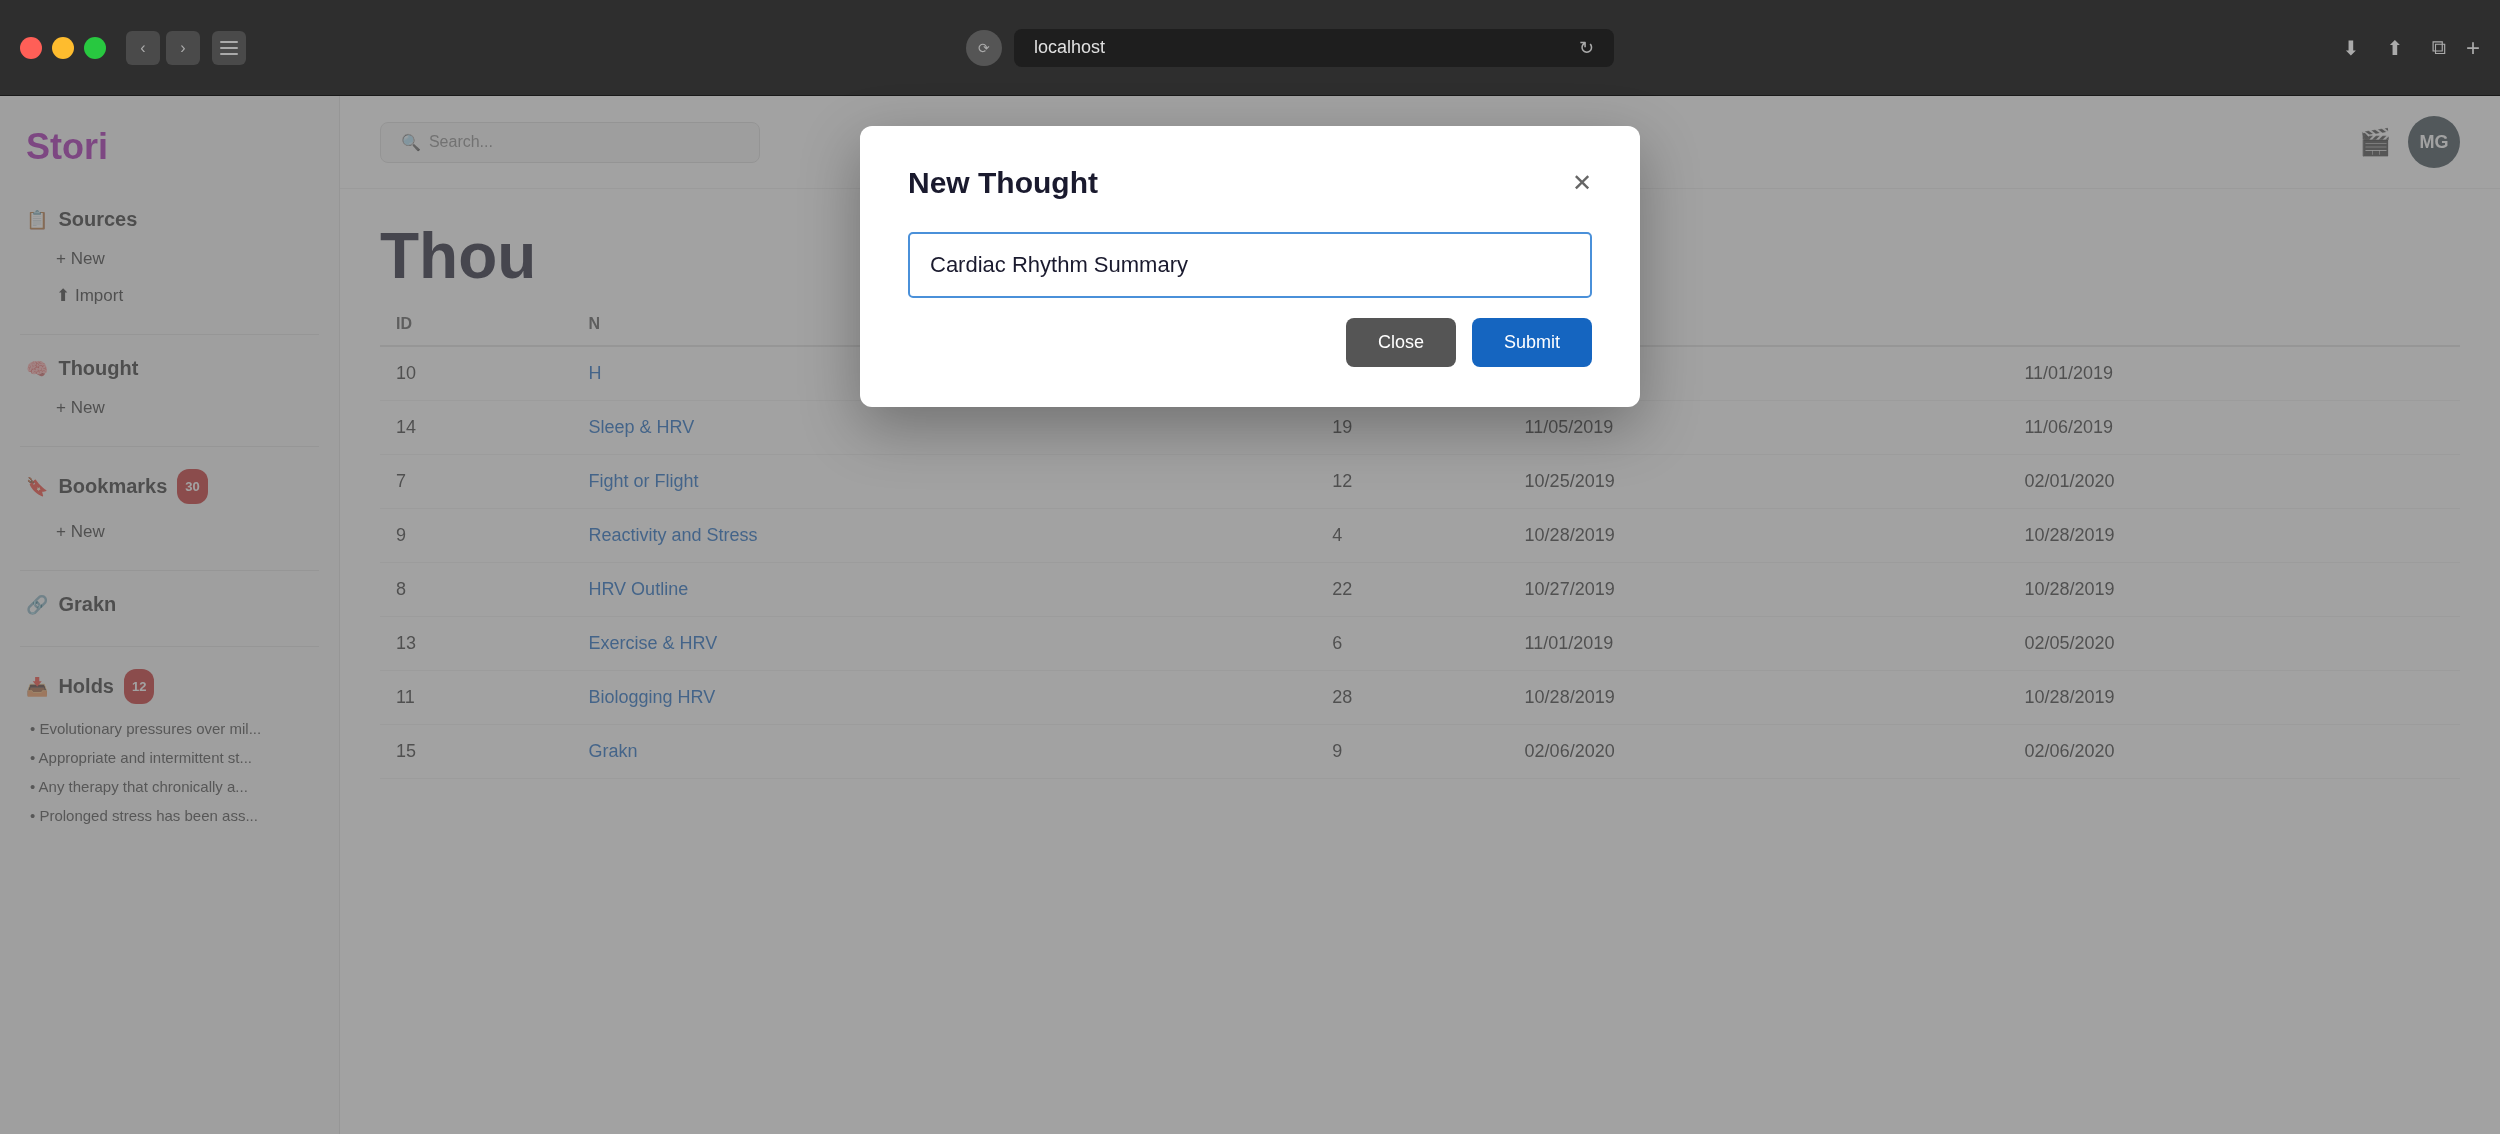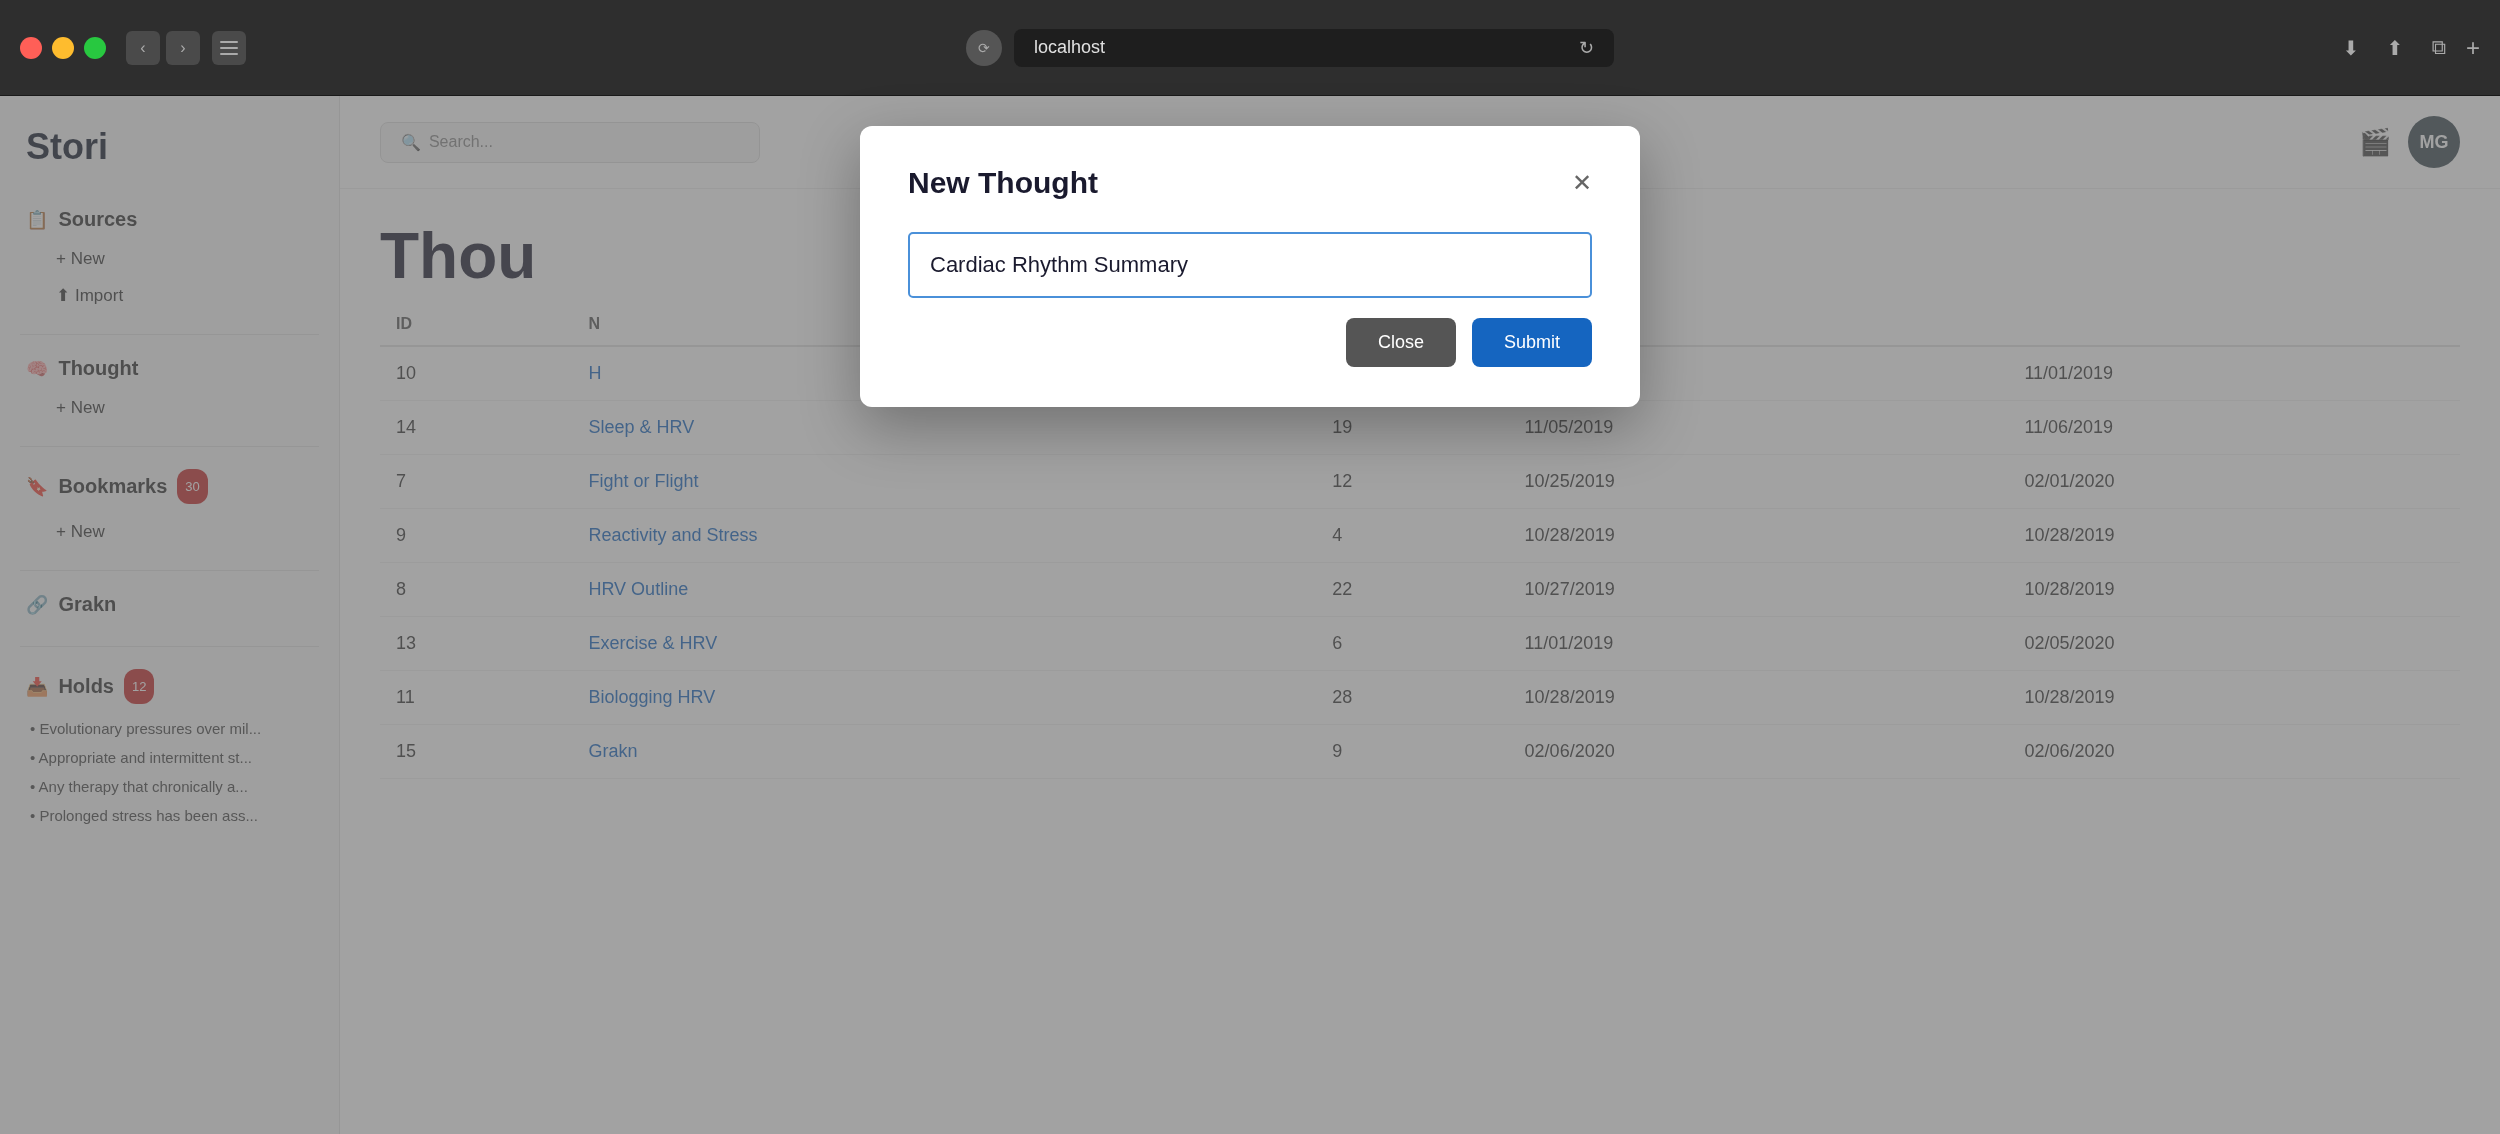--- a/index.html
+++ b/index.html
@@ -173,21 +173,21 @@
       flex-direction: column;
       gap: 0;
       flex-shrink: 0;
       height: 100%;
       overflow-y: auto;
     }
 
     .logo {
       font-size: 36px;
       font-weight: 800;
-      color: #0f172a;
+      color: #a21caf;
       margin-bottom: 30px;
       padding-left: 6px;
     }
 
     .sidebar-section {
       margin-bottom: 8px;
     }
 
     .sidebar-section-header {
       display: flex;
@@ -218,21 +218,21 @@
     .sidebar-divider {
       height: 1px;
       background: #e0e0e0;
       margin: 12px 0;
     }
 
     .badge {
       background: #c62828;
       color: white;
       font-size: 13px;
-      font-weight: 400;
+      font-weight: 700;
       padding: 10px 8px;
       border-radius: 12px;
       min-width: 26px;
       text-align: center;
     }
 
     .holds-item {
       padding: 6px 6px 6px 10px;
       font-size: 15px;
       color: #444;

